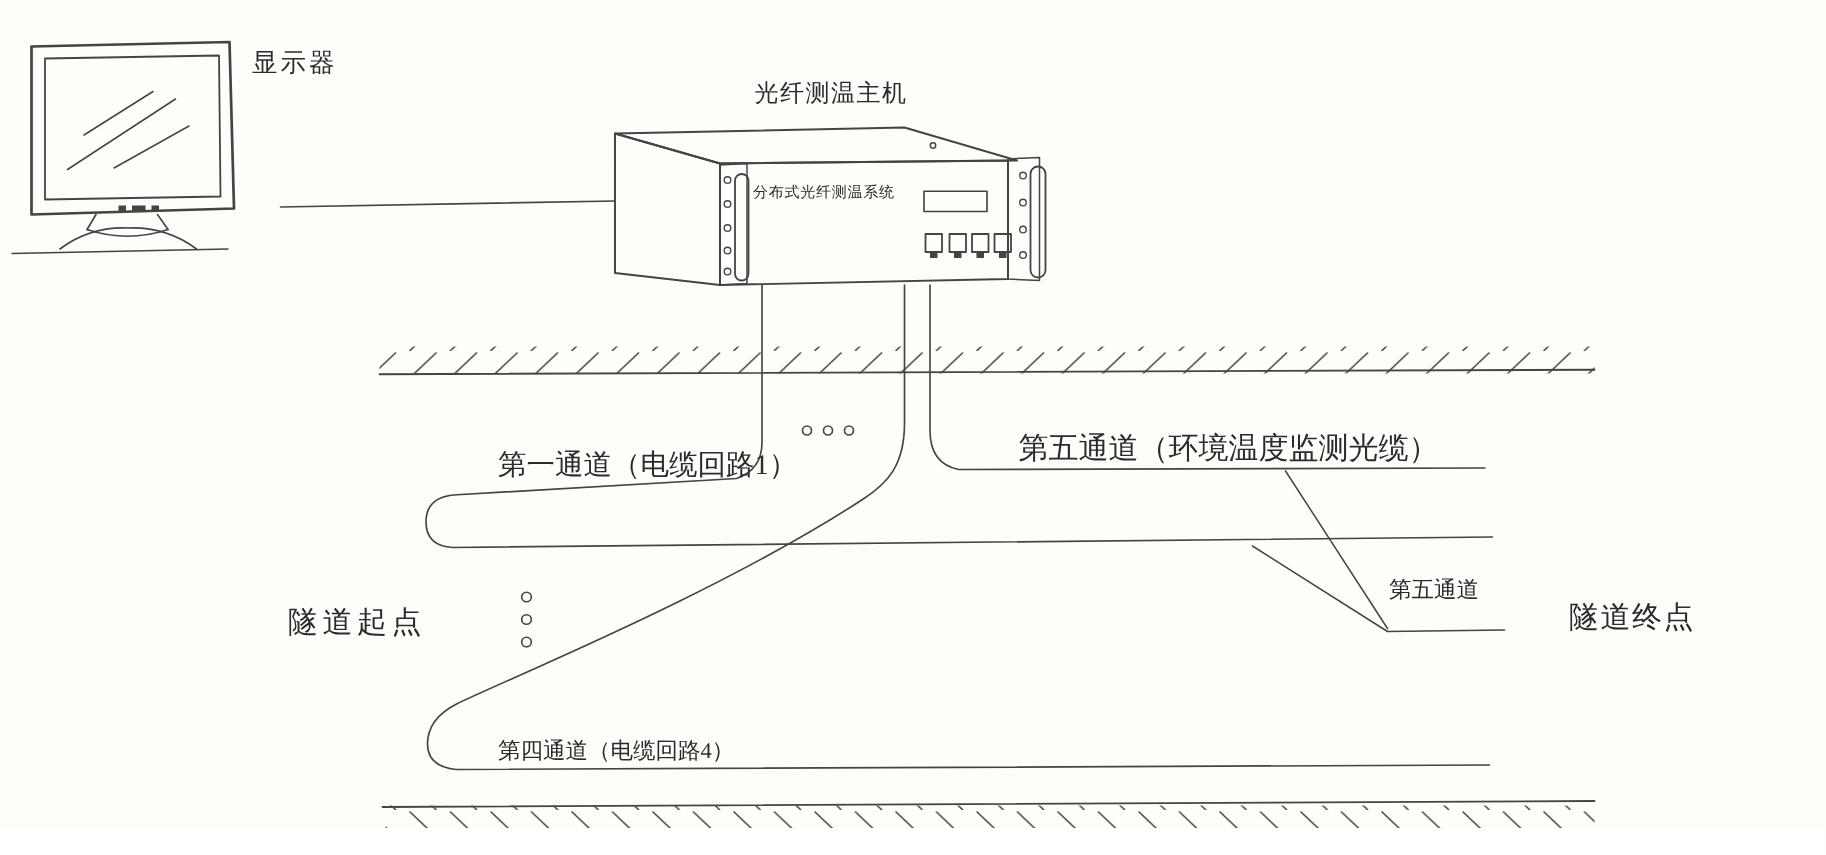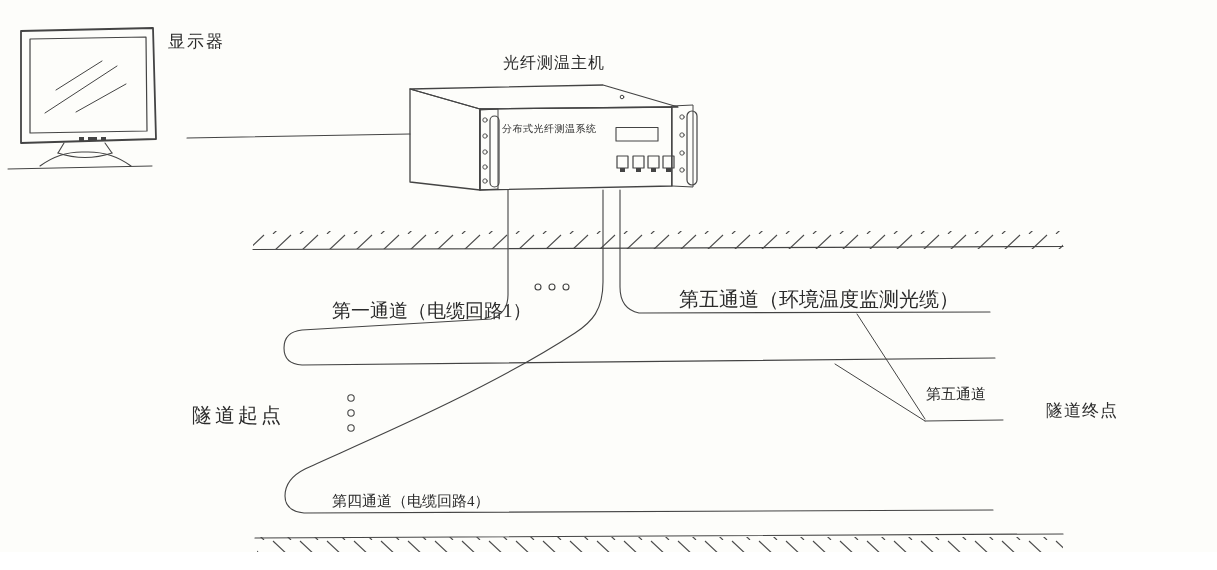--- a/index.html
+++ b/index.html
@@ -19,21 +19,21 @@
     line-height:1.15;
   }
   .lbl-monitor{left:168px;top:32px;font-size:17px;letter-spacing:2px;}
   .lbl-host-title{left:503px;top:28px;font-size:16px;letter-spacing:1px;margin-top:26px;}
   .lbl-device-front{left:502px;top:123px;font-size:10px;letter-spacing:0.5px;}
   .lbl-ch1{left:332px;top:300px;font-size:19px;}
   .lbl-ch5{left:679px;top:288px;font-size:20px;}
   .lbl-ch4{left:332px;top:493px;font-size:15px;}
   .lbl-sensing{left:926px;top:386px;font-size:15px;}
   .lbl-tstart{left:152px;top:404px;font-size:20px;letter-spacing:3px;margin-left:40px;}
-  .lbl-tend{left:1046px;top:401px;font-size:17px;letter-spacing:1px;}
+  .lbl-tend{left:1046px;top:401px;font-size:20px;letter-spacing:1px;}
 </style>
 </head>
 <body>
 
 <div class="stage">
 
   <svg width="1217" height="570" viewBox="0 0 1217 570">
     <defs>
       <pattern id="hatchUp" width="27" height="18" patternUnits="userSpaceOnUse">
         <line x1="3" y1="18" x2="21" y2="1" stroke="#4a4a4a" stroke-width="1.1"></line>

